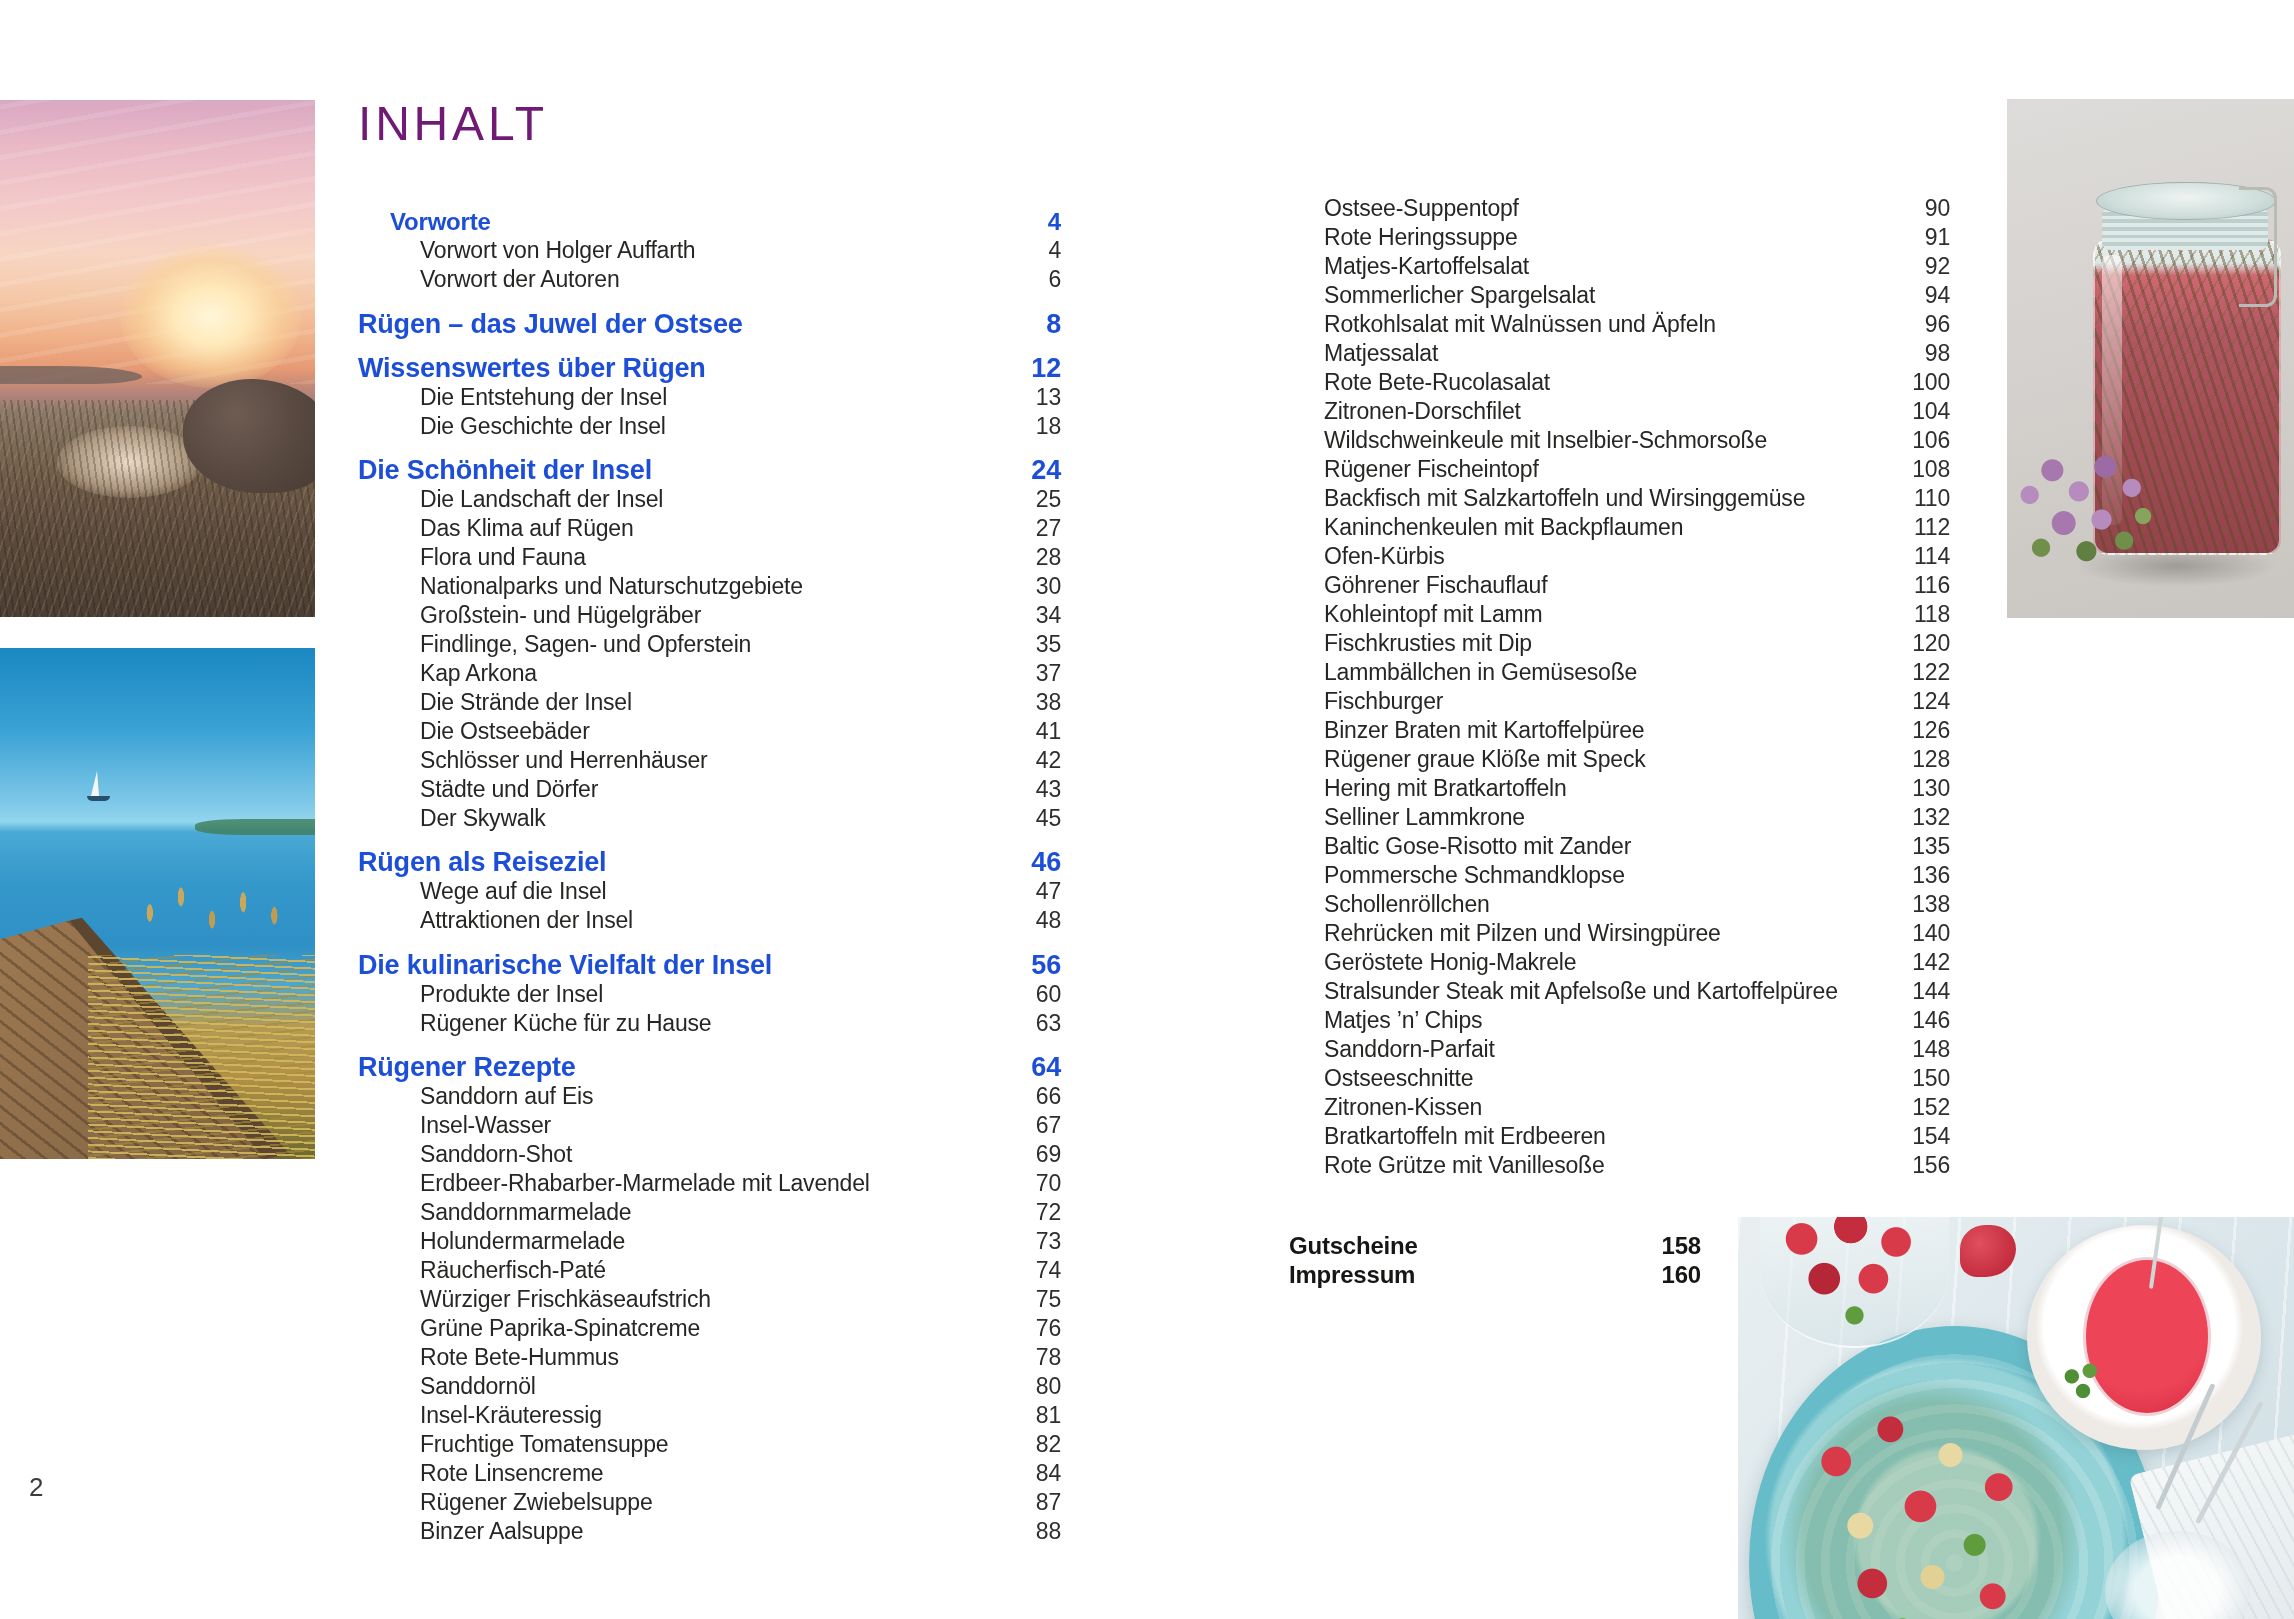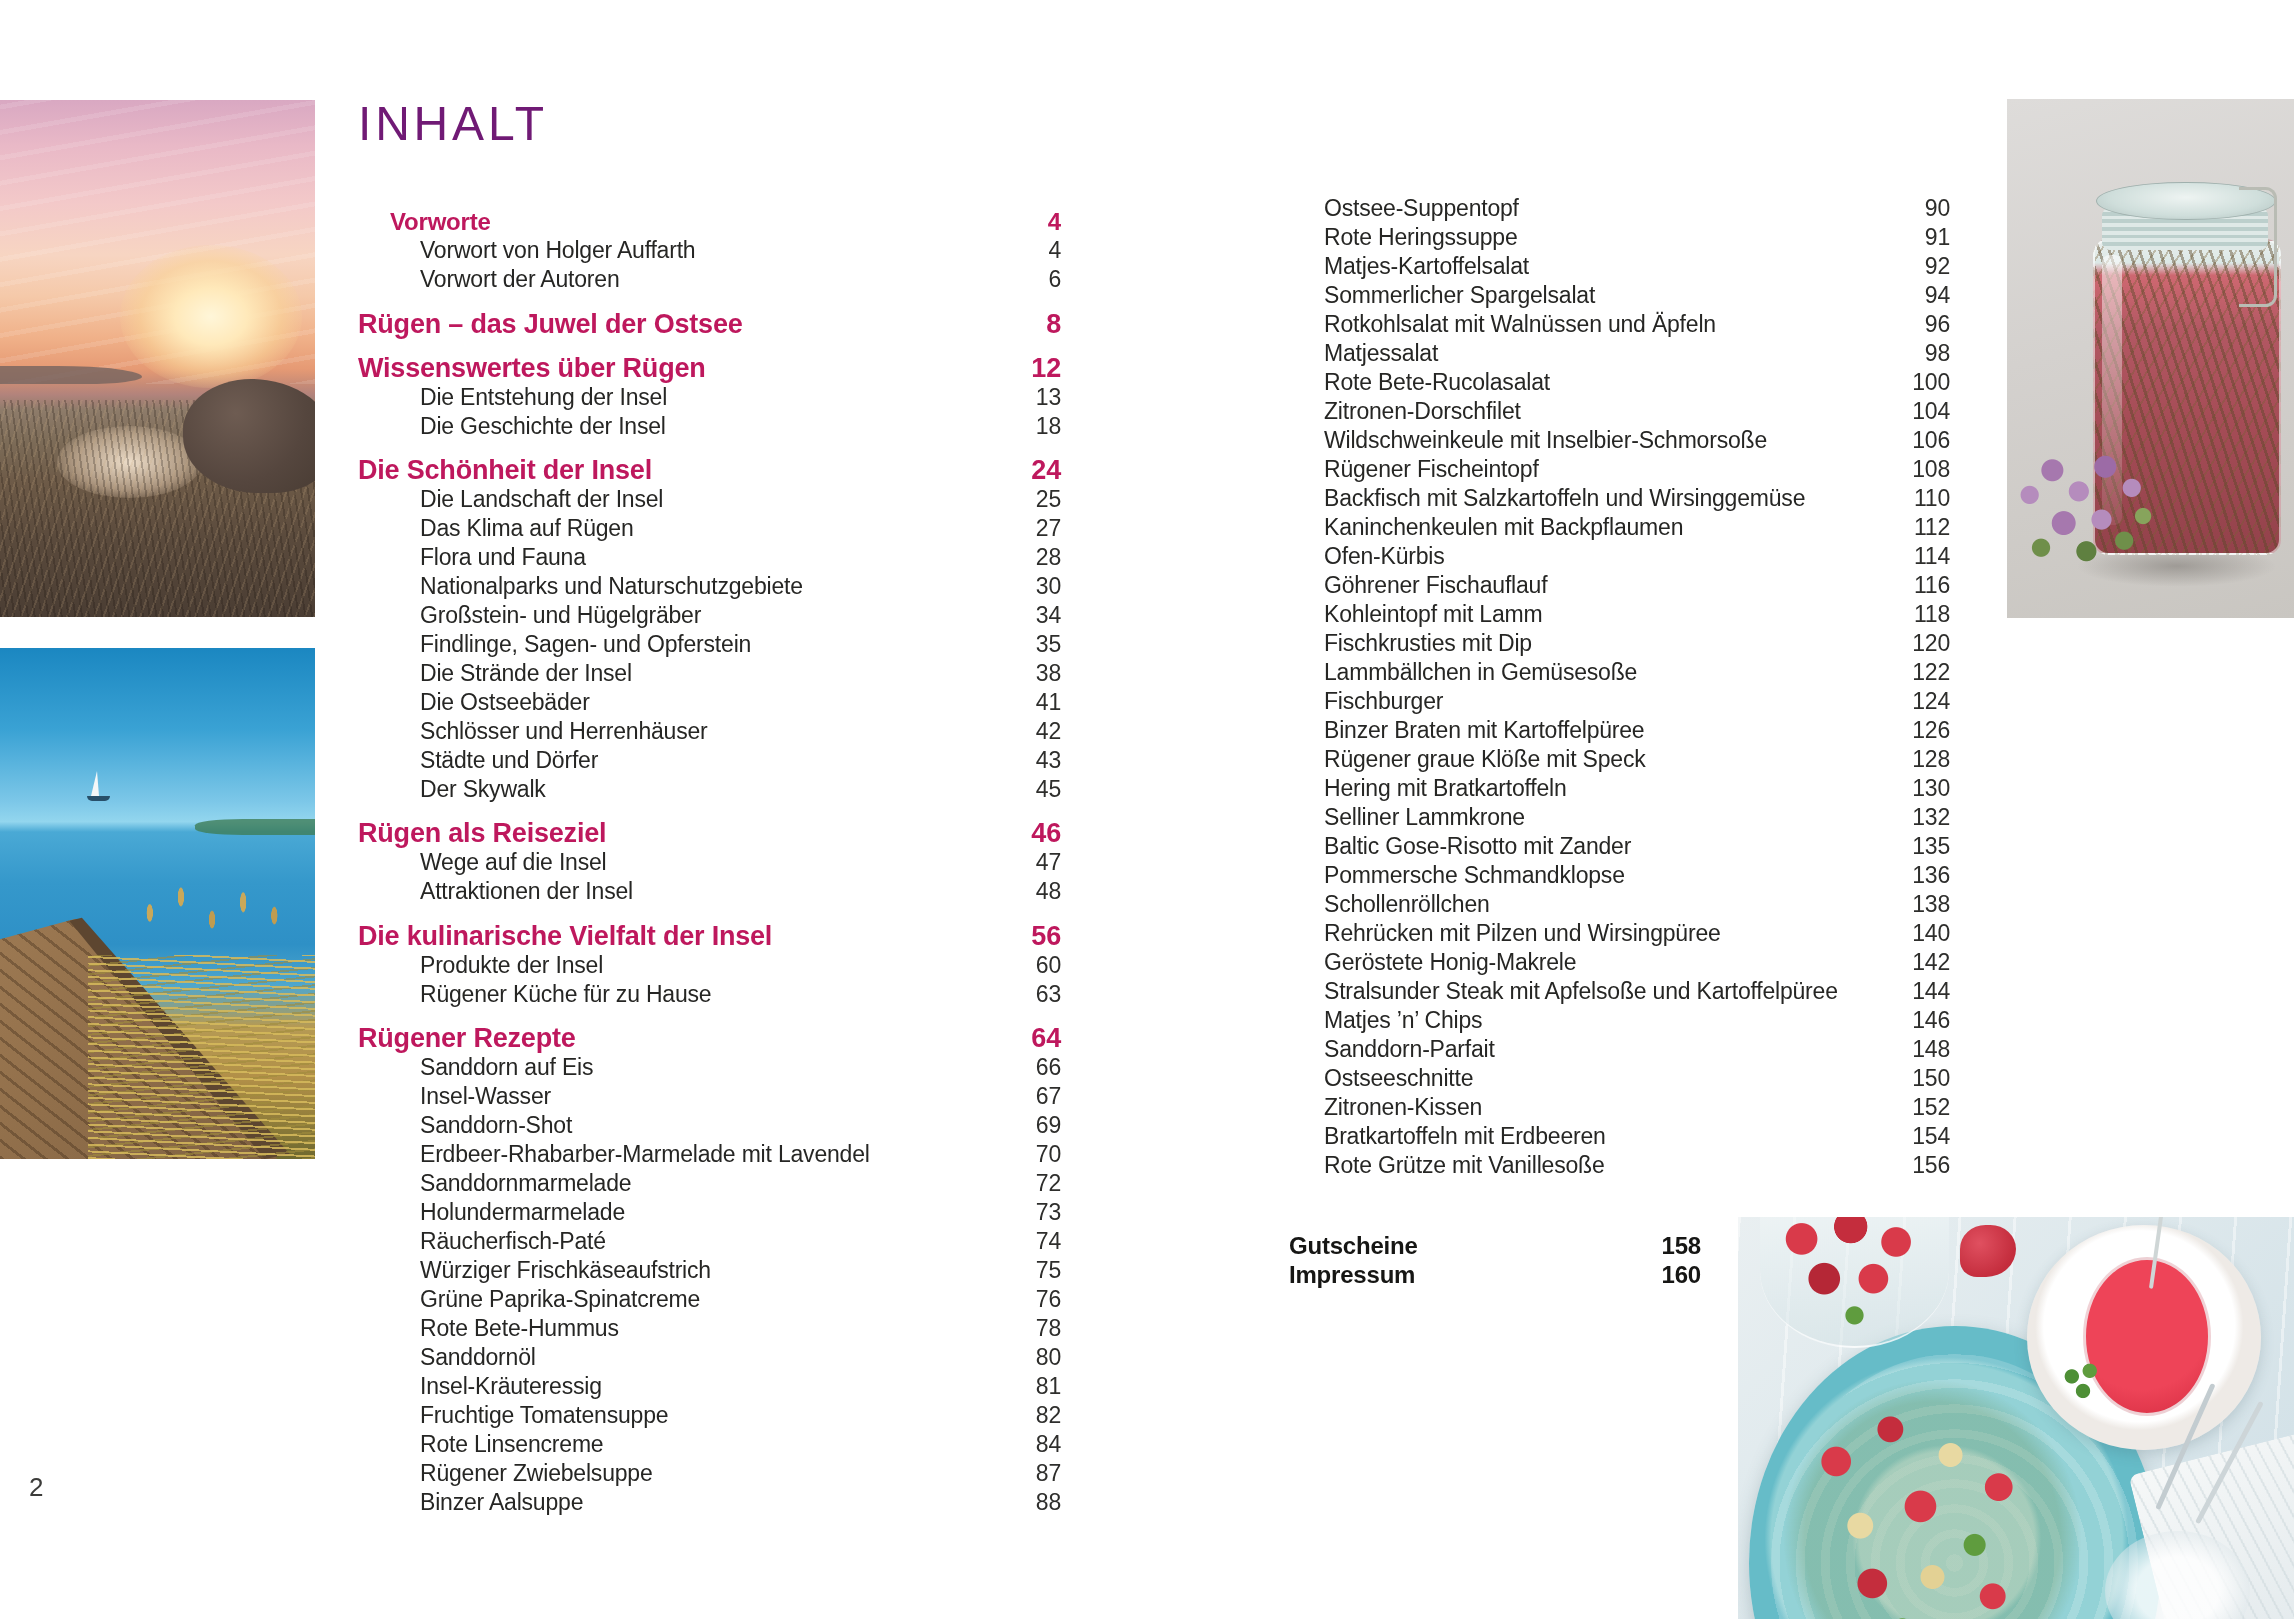--- a/index.html
+++ b/index.html
@@ -152,21 +152,21 @@
   .toc-col{position:absolute;letter-spacing:-0.2px;}
   #toc-left{left:358px;top:192px;width:703px;}
   #toc-right{left:1324px;top:194px;width:626px;}
   #toc-footer{left:1289px;top:1231px;width:412px;}
   .row{display:flex;justify-content:space-between;align-items:baseline;line-height:29px;}
   .row .lbl{white-space:nowrap;}
   .sub{font-size:23px;color:#262624;}
   .sub .pg{color:#2e2e2c;}
   .sub{padding-left:62px;}
   #toc-right .sub{padding-left:0;}
-  .heading{font-weight:bold;font-size:27px;color:#be185d;margin-top:15.3px;}
+  .heading{font-weight:bold;font-size:27px;color:#1d4ed8;margin-top:15.3px;}
   .heading.minor{font-size:24px;padding-left:32px;}
   #toc-footer .row{font-weight:bold;font-size:24px;line-height:29px;color:#161614;text-align:right;}
   .folio{position:absolute;left:29px;top:1472px;font-size:26px;color:#3c3c3a;}
 </style>
 </head>
 <body>
 
 <div class="photo photo-sunset">
   <div class="cloud-streaks"></div>
   <div class="sun-glow"></div>
@@ -237,20 +237,24 @@
       <span class="lbl">Nationalparks und Naturschutzgebiete</span>
       <span class="pg">30</span>
     </div>
     <div class="row sub">
       <span class="lbl">Großstein- und Hügelgräber</span>
       <span class="pg">34</span>
     </div>
     <div class="row sub">
       <span class="lbl">Findlinge, Sagen- und Opferstein</span>
       <span class="pg">35</span>
+    </div>
+    <div class="row sub">
+      <span class="lbl">Kap Arkona</span>
+      <span class="pg">37</span>
     </div>
     <div class="row sub">
       <span class="lbl">Die Strände der Insel</span>
       <span class="pg">38</span>
     </div>
     <div class="row sub">
       <span class="lbl">Die Ostseebäder</span>
       <span class="pg">41</span>
     </div>
     <div class="row sub">

